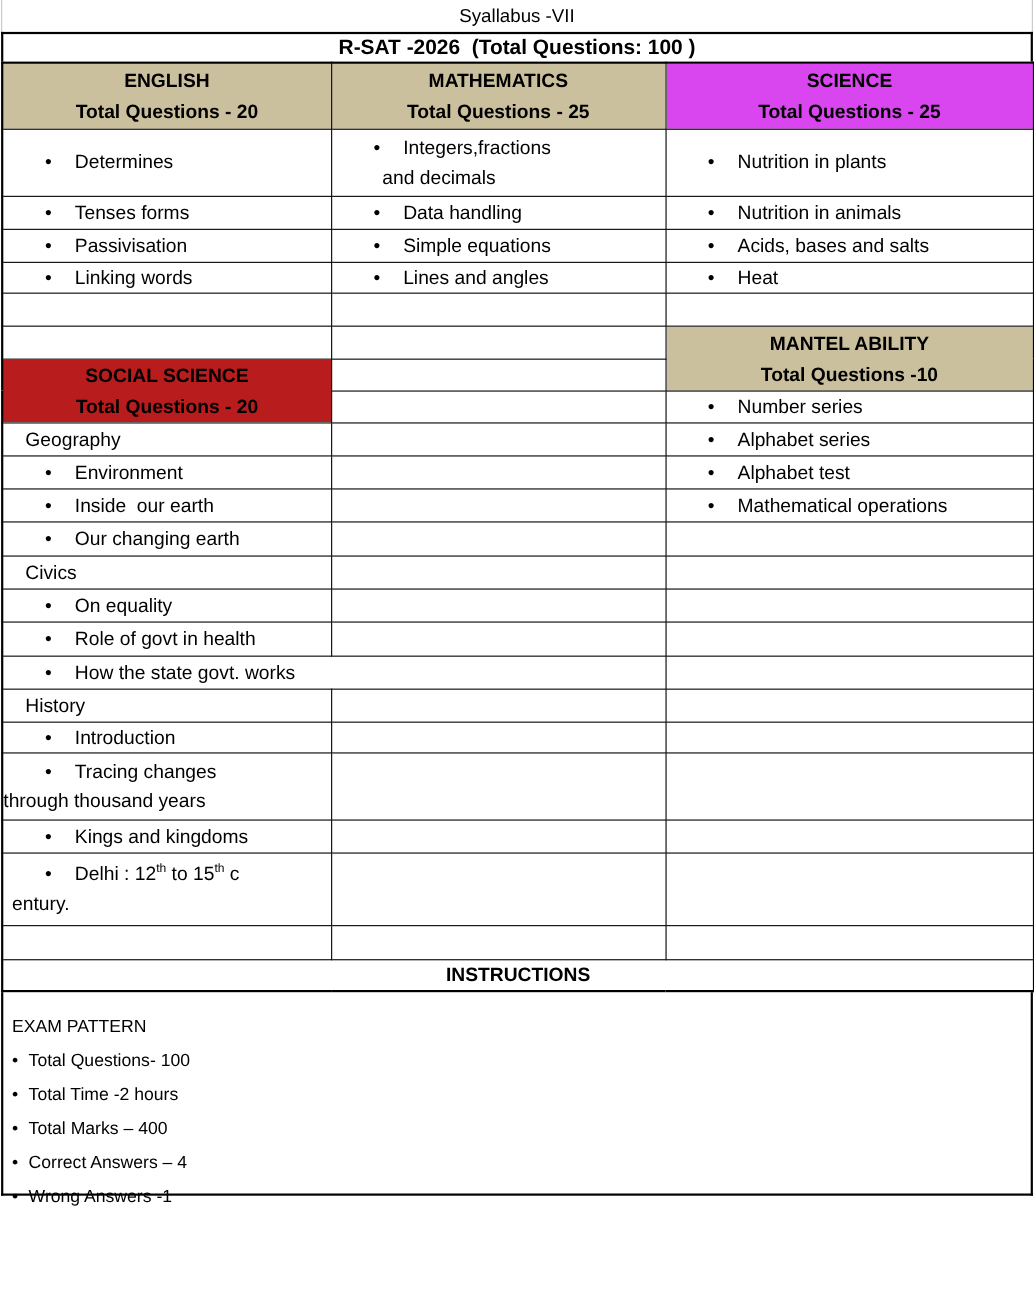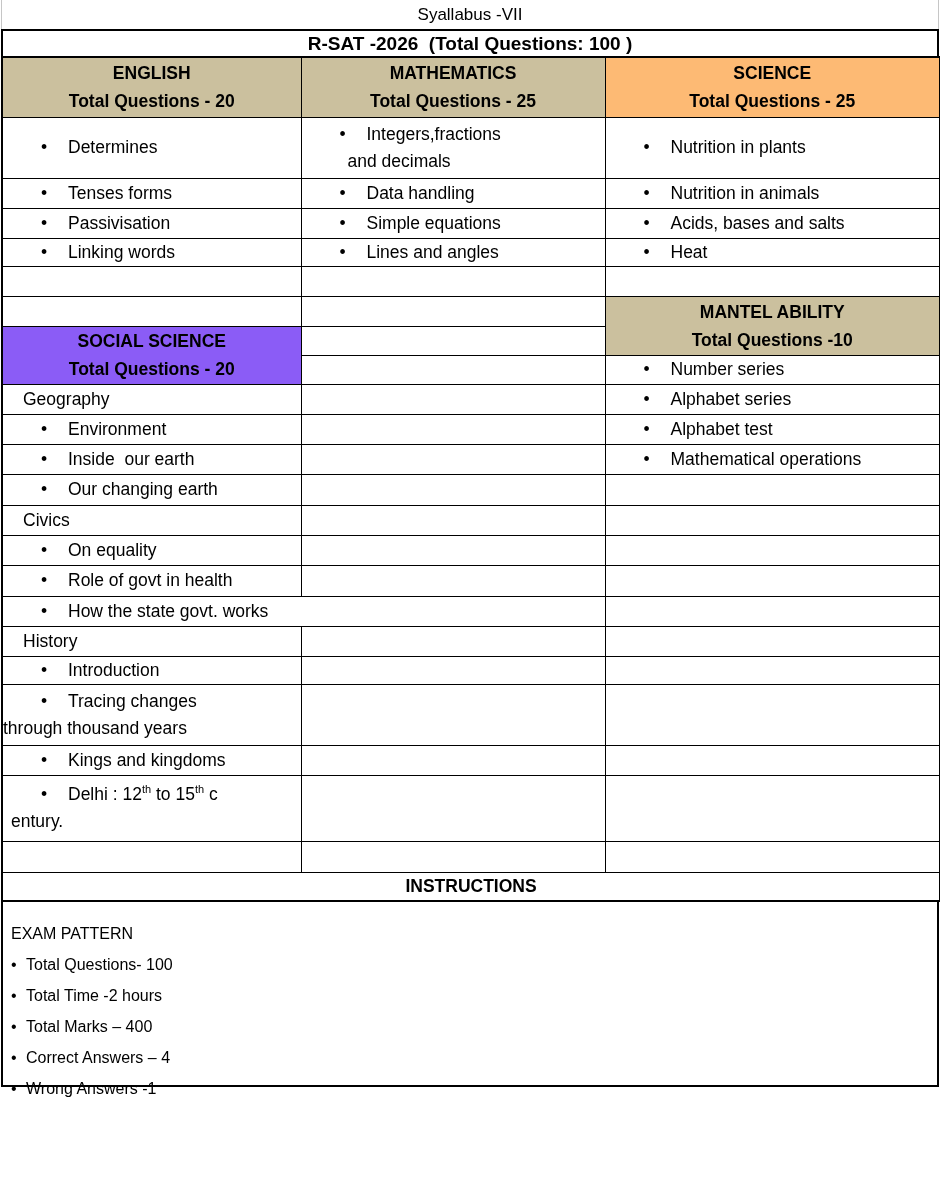--- a/index.html
+++ b/index.html
@@ -77,21 +77,21 @@
     <tbody id="syllabus-body">
         <tr style="height: 60px;">
           <td class="hdr" style="background: rgb(203, 192, 158);">
             <div class="ln">ENGLISH</div>
             <div class="ln">Total Questions - 20</div>
           </td>
           <td class="hdr" style="background: rgb(203, 192, 158);">
             <div class="ln">MATHEMATICS</div>
             <div class="ln">Total Questions - 25</div>
           </td>
-          <td class="hdr" style="background: #fdba74;">
+          <td class="hdr" style="background: #d946ef;">
             <div class="ln">SCIENCE</div>
             <div class="ln">Total Questions - 25</div>
           </td>
         </tr>
         <tr style="height: 61px;">
           <td>
             <div class="ln li"><span class="b">•</span>Determines</div>
           </td>
           <td>
             <div class="ln li"><span class="b">•</span>Integers,fractions</div>
@@ -141,21 +141,21 @@
         </tr>
         <tr style="height: 30px; margin-top: 44px;">
           <td></td>
           <td></td>
           <td rowspan="2" class="hdr" style="background: rgb(203, 192, 158);">
             <div class="ln">MANTEL ABILITY</div>
             <div class="ln">Total Questions -10</div>
           </td>
         </tr>
         <tr style="height: 29px;">
-          <td rowspan="2" class="hdr" style="background: #8b5cf6;">
+          <td rowspan="2" class="hdr" style="background: #b91c1c;">
             <div class="ln">SOCIAL SCIENCE</div>
             <div class="ln">Total Questions - 20</div>
           </td>
           <td></td>
         </tr>
         <tr style="height: 29px;">
           <td></td>
           <td>
             <div class="ln li"><span class="b">•</span>Number series</div>
           </td>

